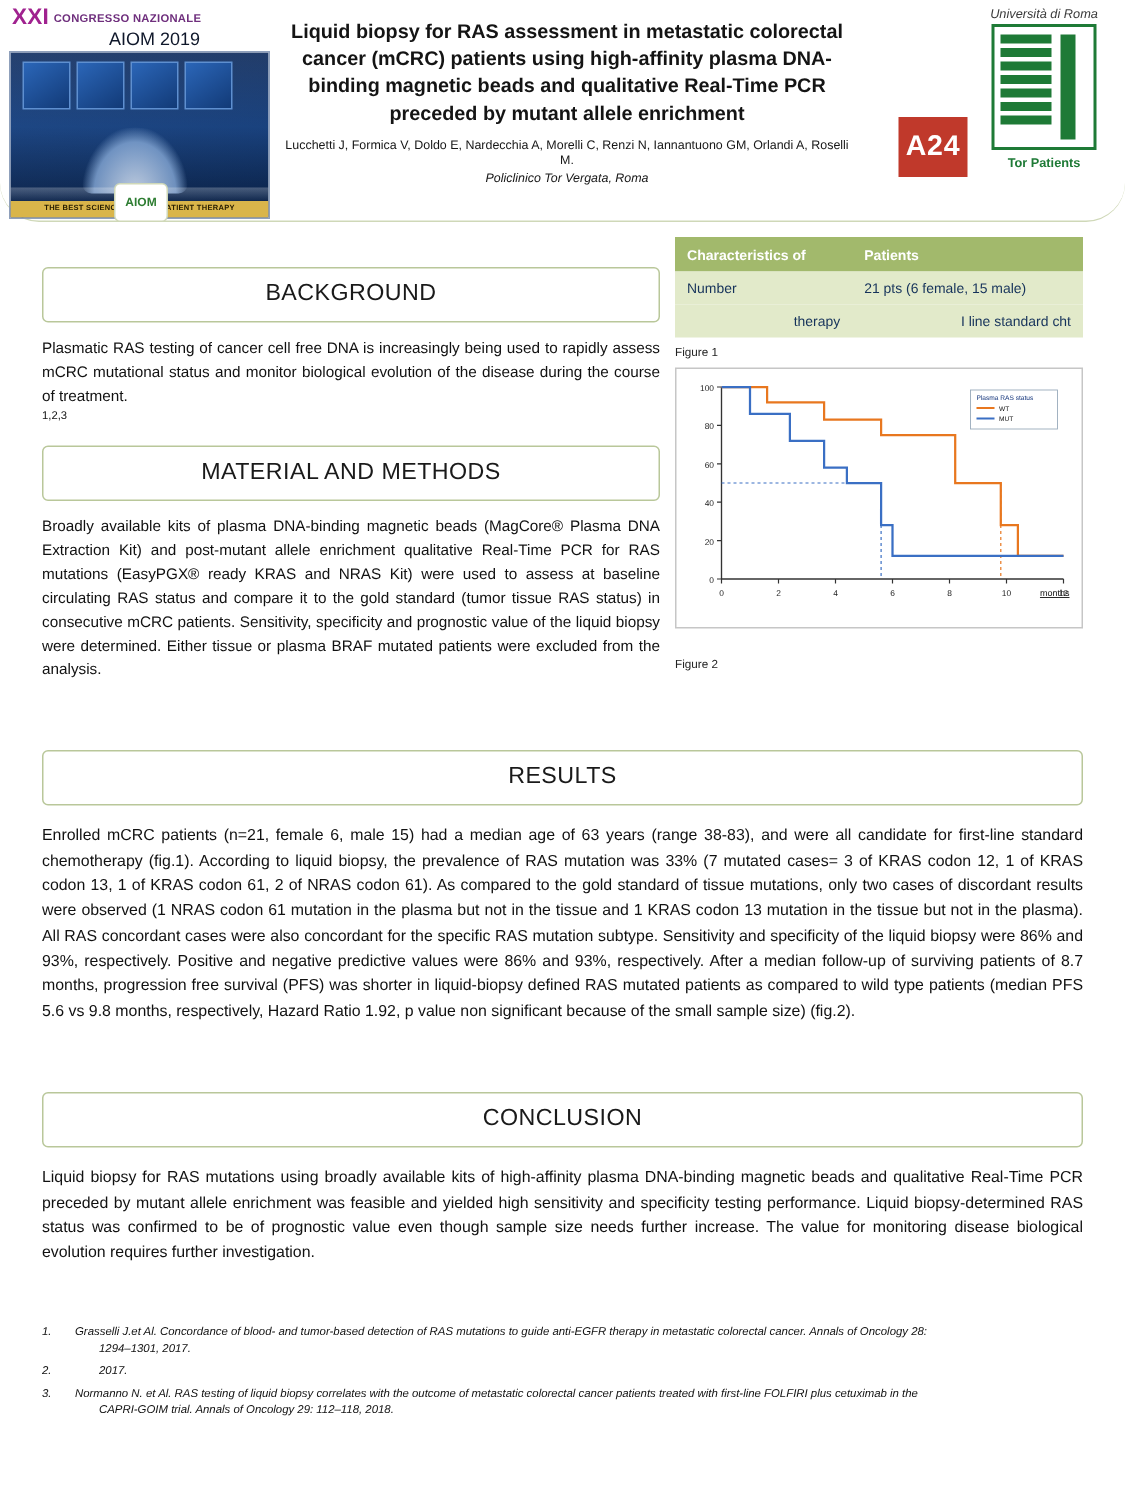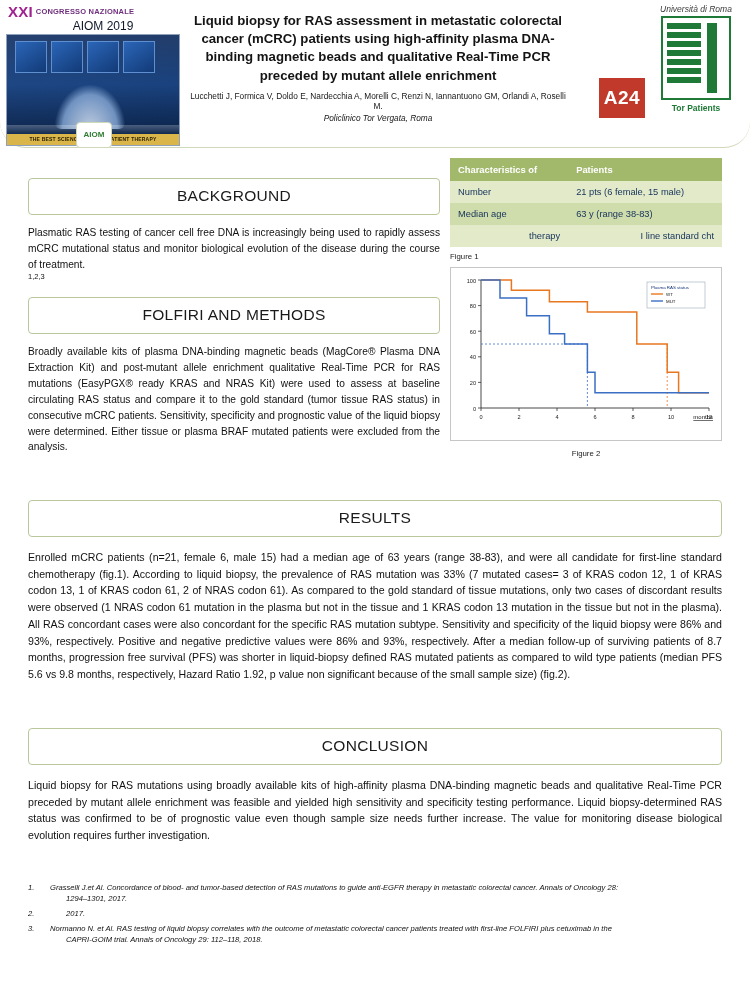--- a/index.html
+++ b/index.html
@@ -290,22 +290,21 @@
     margin-top: 6px;
     border: 1px solid #c6c6c6;
     background: #fff;
     height: 172px;
     position: relative;
     overflow: hidden;
   }
   .fig-cap {
     font-size: 7.8px;
     color: #222;
-    margin-top: 8px;
-    text-align: center;
+    margin-top: 19px;
   }
 
   
   .results-sec {
     position: absolute;
     left: 28px;
     top: 500px;
     width: 694px;
   }
   .results-sec .body-text { margin-top: 12px; }
@@ -385,40 +384,36 @@
     </div>
     <div class="uni-tag">Tor Patients</div>
   </div>
 </div>
 
 <div class="left-col">
   <div class="sec-head">BACKGROUND</div>
   <div class="body-text" id="background-text">Plasmatic RAS testing of cancer cell free DNA is increasingly being used to rapidly assess mCRC mutational status and monitor biological evolution of the disease during the course of treatment.</div>
   <div class="refmark">1,2,3</div>
 
-  <div class="sec-head mm-head">FOLFIRI AND METHODS</div>
+  <div class="sec-head mm-head">MATERIAL AND METHODS</div>
   <div class="body-text">Broadly available kits of plasma DNA-binding magnetic beads (MagCore® Plasma DNA Extraction Kit) and post-mutant allele enrichment qualitative Real-Time PCR for RAS mutations (EasyPGX® ready KRAS and NRAS Kit) were used to assess at baseline circulating RAS status and compare it to the gold standard (tumor tissue RAS status) in consecutive mCRC patients. Sensitivity, specificity and prognostic value of the liquid biopsy were determined. Either tissue or plasma BRAF mutated patients were excluded from the analysis.</div>
 </div>
 
 <div class="right-col">
   <table class="char">
     <thead>
       <tr>
         <th>Characteristics of</th>
         <th>Patients</th>
       </tr>
     </thead>
     <tbody>
       <tr class="r1">
         <td>Number</td>
         <td>21 pts (6 female, 15 male)</td>
-      </tr>
-      <tr class="r2">
-        <td>Median age</td>
-        <td>63 y (range 38-83)</td>
       </tr>
       <tr class="r3">
         <td>therapy</td>
         <td>I line standard cht</td>
       </tr>
     </tbody>
   </table>
   <div class="fig-label">Figure 1</div>
 
   <div class="fig-box">

